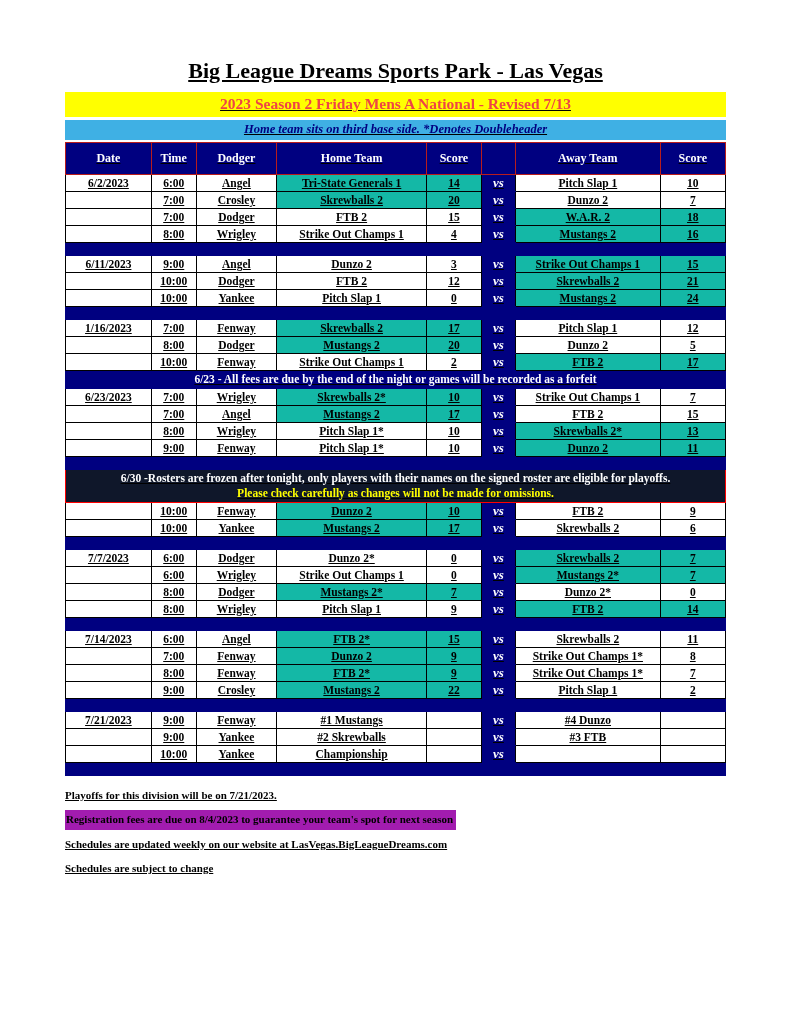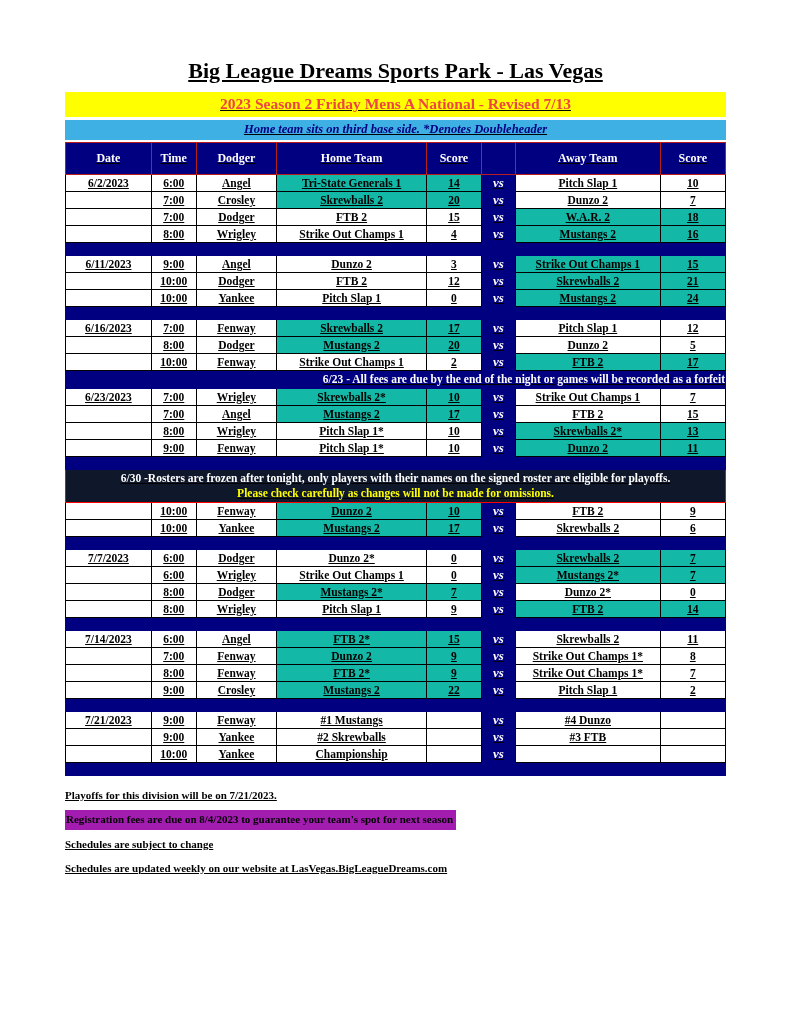--- a/index.html
+++ b/index.html
@@ -36,21 +36,21 @@
   .schedule td.c-vs {
     background: #000080; color: #ffffff; font-style: italic; font-size: 13px;
     border-top-color: #000080; border-bottom-color: #000080;
   }
   .schedule td.win { background: #14b8a6; }
   .schedule td.sep {
     background: #000080; height: 13px; padding: 0;
     border-color: #000080;
   }
   .schedule td.notice { padding: 1px 0; }
-  .schedule td.notice.navy { background: #000080; border-color: #000080; text-align: right; }
+  .schedule td.notice.navy { background: #000080; border-color: #000080; }
   .schedule td.notice.red  { background: #0f172a; border-color: #FF0000; }
   .nline { line-height: 15px; font-size: 11.5px; font-weight: bold; }
   .tone-white  { color: #ffffff; }
   .tone-yellow { color: #FFFF00; }
   .footer { margin-top: 10px; font-size: 11px; font-weight: bold; }
   .footer .fline { margin: 0 0 5px 0; line-height: 19px; }
   .footer .hl { background: #a21caf; display: inline-block; padding: 0 3px 1px 1px; }
 </style>
 </head>
 <body>
@@ -157,21 +157,21 @@
           <td class="c-team">Pitch Slap 1</td>
           <td class="c-score">0</td>
           <td class="c-vs">vs</td>
           <td class="c-team win">Mustangs 2</td>
           <td class="c-score win">24</td>
         </tr>
         <tr>
           <td class="sep" colspan="8"></td>
         </tr>
         <tr class="game-row">
-          <td class="c-date">6/16/2023</td>
+          <td class="c-date">1/16/2023</td>
           <td class="c-time">7:00</td>
           <td class="c-replica">Fenway</td>
           <td class="c-team win">Skrewballs 2</td>
           <td class="c-score win">17</td>
           <td class="c-vs">vs</td>
           <td class="c-team">Pitch Slap 1</td>
           <td class="c-score">12</td>
         </tr>
         <tr class="game-row">
           <td class="c-date"></td>
@@ -388,17 +388,17 @@
         </tr>
         <tr>
           <td class="sep" colspan="8"></td>
         </tr>
       </tbody>
   </table>
 
   <div class="footer">
     <div class="fline">Playoffs for this division will be on 7/21/2023.</div>
     <div class="fline"><span class="hl">Registration fees are due on 8/4/2023 to guarantee your team's spot for next season</span></div>
+    <div class="fline">Schedules are updated weekly on our website at LasVegas.BigLeagueDreams.com</div>
     <div class="fline">Schedules are subject to change</div>
-    <div class="fline">Schedules are updated weekly on our website at LasVegas.BigLeagueDreams.com</div>
   </div>
 
 </div>
 
 </body></html>

